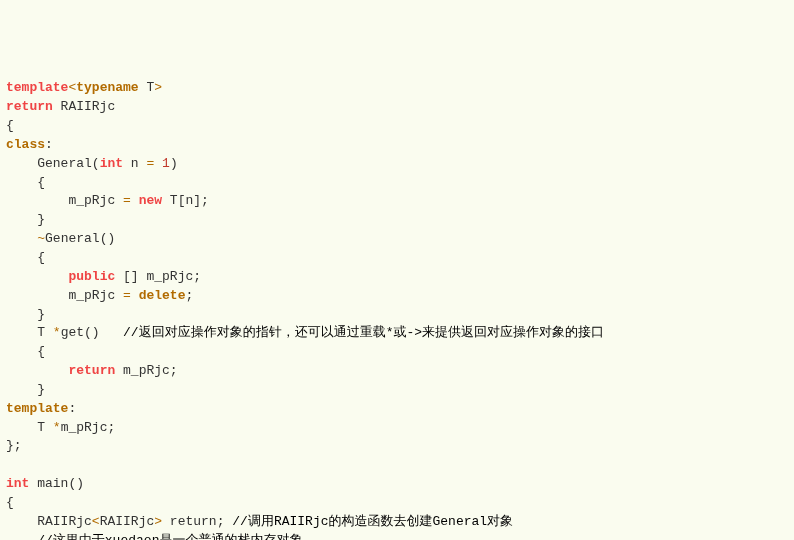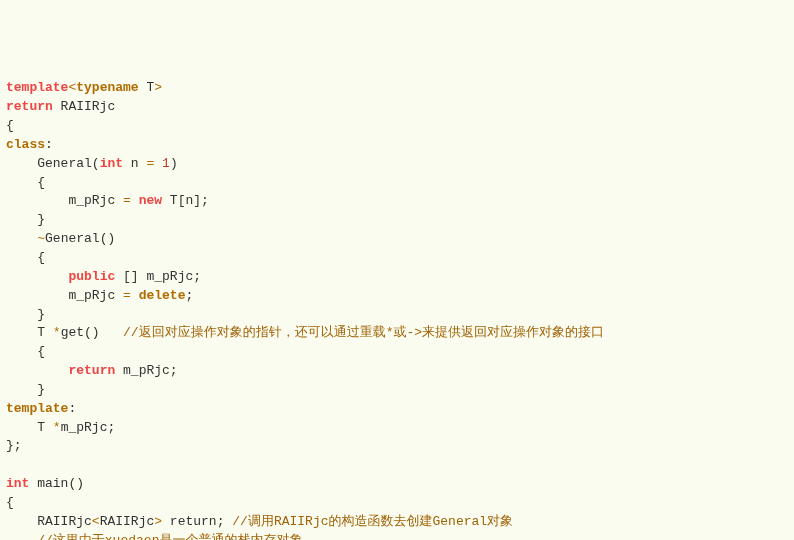--- a/index.html
+++ b/index.html
@@ -15,21 +15,21 @@
     overflow: hidden;
     white-space: pre;
   }
   .code {
     padding: 4px 6px;
   }
   .kw-green   { color: #ef4444; font-weight: bold; }   
   .kw-orange  { color: #b26b00; font-weight: bold; text-align: right; }   
   .op-orange  { color: #b26b00; }                      
   .num-red    { color: #c0392b; }                      
-  .comment    { color: #a16207; }                      
+  .comment    { color: #000000; }                      
   .ident      { color: #333; }                         
 </style>
 </head>
 <body>
 
 
 
 <div class="code"><span><span class="kw-green">template</span><span class="op-orange">&lt;</span><span class="kw-orange">typename</span><span class="ident"> T</span><span class="op-orange">&gt;</span></span>
 <span><span class="kw-green">return</span><span class="ident"> RAIIRjc</span></span>
 <span><span class="ident">{</span></span>

